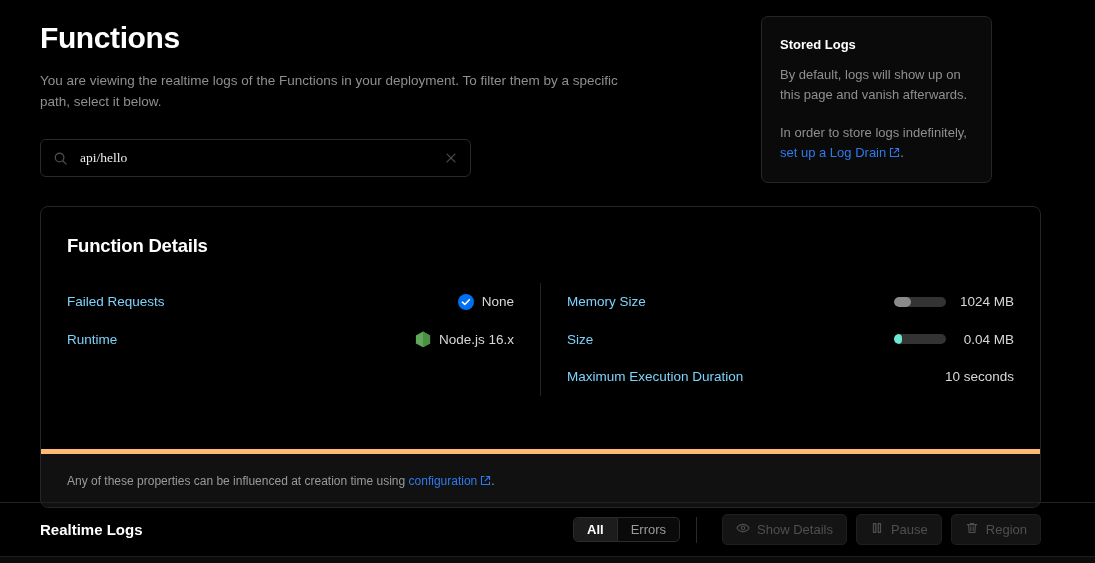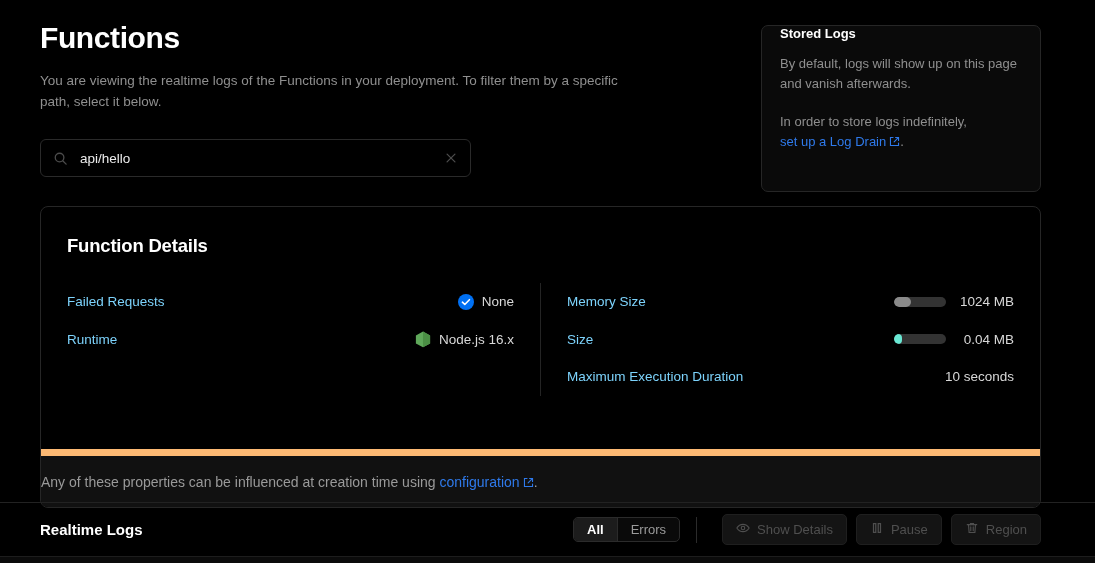--- a/index.html
+++ b/index.html
@@ -28,34 +28,33 @@
     position: absolute; left: 40px; top: 139px;
     width: 431px; height: 38px;
     border: 1px solid #2a2a2a; border-radius: 6px;
     background: #000000;
     display: flex; align-items: center; padding: 0 12px 0 12px;
   }
   .search-icon { width: 15px; height: 15px; flex: 0 0 15px; opacity: .55; }
   .search-input {
     flex: 1; background: transparent; border: none; outline: none;
     color: #ededed; font-size: 13.5px;
-    font-family: Liberation Sans, sans-serif;
+    font-family: Liberation Serif, serif;
     padding-left: 12px;
   }
   .search-input::placeholder { color: #6a6a6a; }
   .clear-icon { width: 14px; height: 14px; flex: 0 0 14px; opacity: .5; cursor: pointer; }
 
   
   .stored-logs {
     position: absolute; left: 761px; top: 16px;
-    width: 280px; height: 167px;
+    width: 231px; height: 167px;
     border: 1px solid #262626; border-radius: 7px;
     background: #0a0a0a;
-    padding: 0 18px;
-    margin-top: 9px;
+    padding: 20px 18px;
   }
   .stored-title { font-size: 13px; font-weight: 700; color: #ffffff; }
   .stored-p {
     margin-top: 13px; font-size: 13px; line-height: 20px; color: #8f8f8f;
   }
   .stored-p.second { margin-top: 18px; }
   .link { color: #2f7aeb; text-decoration: none; }
   .ext-icon { width: 11px; height: 11px; display: inline-block; vertical-align: -1px; margin-left: 3px; }
 
   
@@ -89,23 +88,23 @@
   .bar {
     width: 52px; height: 10px; border-radius: 5px;
     background: #333333; overflow: hidden; position: relative;
   }
   .bar > span { display: block; height: 100%; border-radius: 5px; }
   .value-text { min-width: 60px; text-align: right; }
 
   
   .panel-footer {
     position: absolute; left: 0; bottom: 0; width: 100%; height: 58px;
-    background: #111111; border-top: 7px solid #fdba74;
-    display: flex; align-items: center; 
-    font-size: 14px; color: #9a9a9a;
+    background: #111111; border-top: 5px solid #fdba74;
+    display: flex; align-items: center; padding-left: 26px;
+    font-size: 12px; color: #9a9a9a;
   }
 
   
   .logs-divider {
     position: absolute; left: 0; top: 502px; width: 1095px; height: 1px;
     background: #222222;
   }
   .logs-title {
     position: absolute; left: 40px; top: 521px;
     font-size: 15px; font-weight: 600; color: #ffffff;

